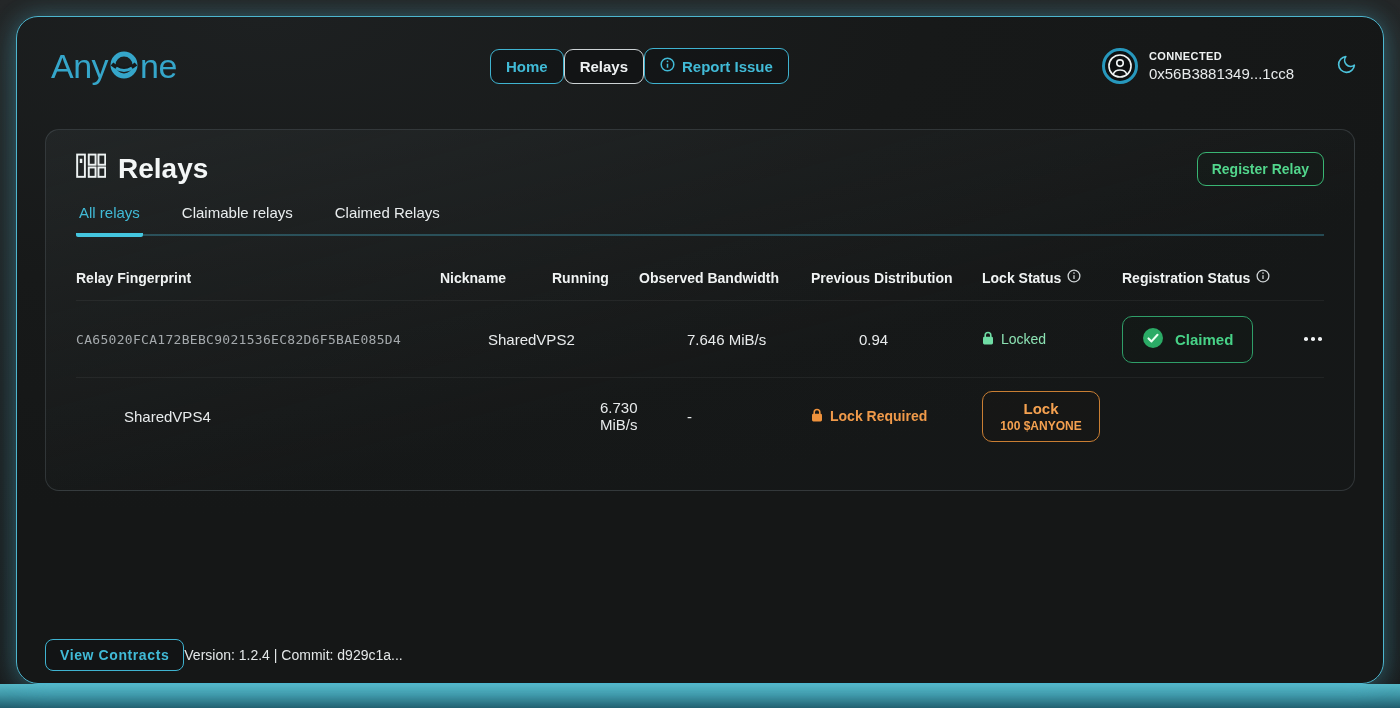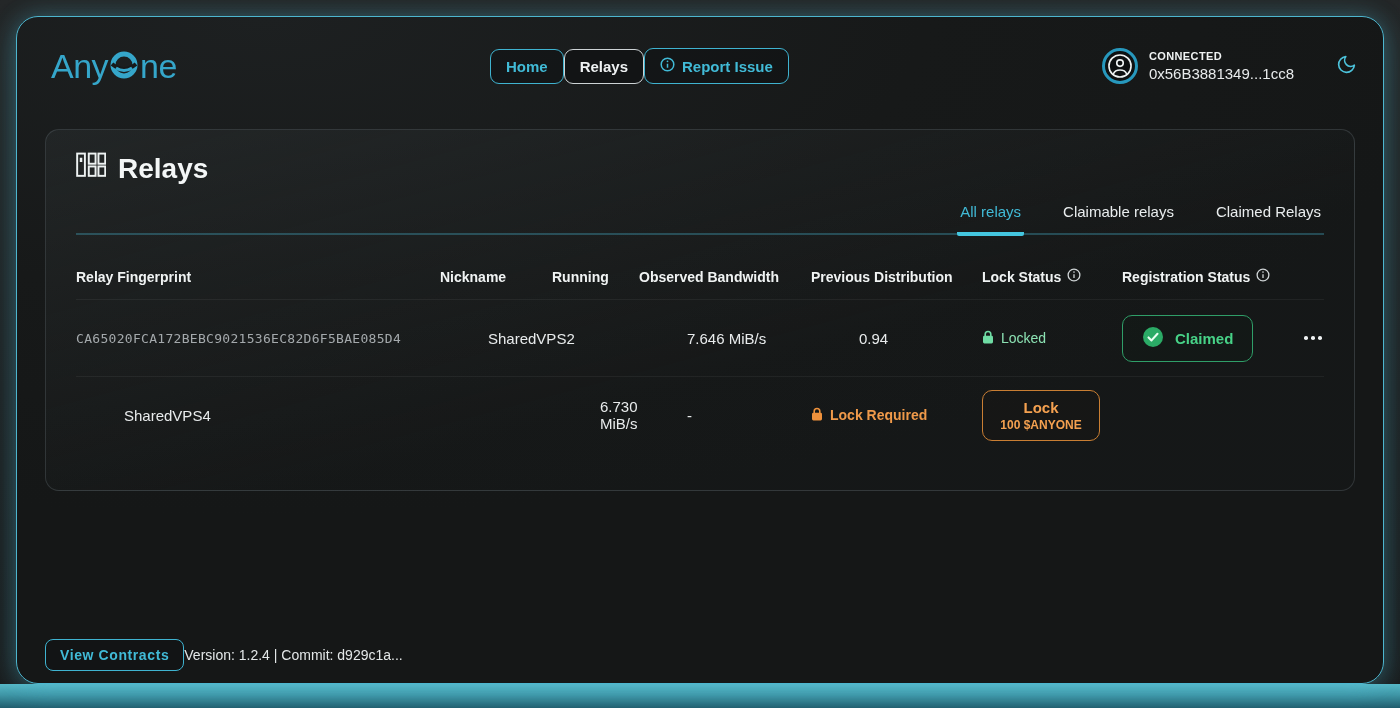--- a/index.html
+++ b/index.html
@@ -52,21 +52,21 @@
     border:1px solid rgba(82,92,96,.45);
     background: linear-gradient(165deg, rgba(44,49,50,.45) 0%, rgba(27,30,31,.15) 60%);
     padding:22px 30px 0 30px;
   }
   .card-head { display:flex; align-items:center; justify-content:space-between; }
   .card-title { display:flex; align-items:center; gap:12px; font-size:28px; font-weight:600; color:#f4f7f7; }
   .register-btn {
     font-size:14px; font-weight:700; color:#52d68c; border:1px solid #39b573;
     background:rgba(16,30,22,.25); padding:8px 14px; border-radius:9px; cursor:pointer;
   }
-  .tabs { display:flex; gap:36px; margin-top:18px; border-bottom:2px solid rgba(70,185,210,.32);justify-content:flex-end; }
+  .tabs { display:flex; gap:36px; margin-top:18px; border-bottom:2px solid rgba(70,185,210,.32); }
   .tab { font-size:15px; color:#e9edee; padding:0 3px 12px 3px; cursor:pointer; }
   .tab.active { color:#41bad6; border-bottom:4px solid #44c6df; margin-bottom:-3px; border-radius:2px; }
   
   .tgrid { display:grid; grid-template-columns: 364px 112px 87px 172px 171px 140px 180px 1fr; align-items:center; }
   .thead { height:64px; align-items:end; padding-bottom:14px; }
   .th { font-size:14px; font-weight:700; color:#f0f3f3; display:flex; align-items:center; gap:6px; }
   .trow { height:77px; border-top:1px solid rgba(255,255,255,.055); }
   .fingerprint { font-family:"DejaVu Sans Mono", monospace; font-size:13px; color:#a4a9ac; letter-spacing:.3px; }
   .cell { font-size:15px; color:#e8ebec;margin-left:48px; }
   .run-dot { width:15px; height:15px; border-radius:50%; background:#1ee573; margin-left:2px;
@@ -168,20 +168,21 @@
             <rect x="1.2" y="1.2" width="8" height="23"></rect>
             <line x1="5.2" y1="5.5" x2="5.2" y2="10" stroke-width="2.6"></line>
             <rect x="13.2" y="1.2" width="7" height="10.5"></rect>
             <rect x="13.2" y="14.5" width="7" height="9.7"></rect>
             <rect x="23.2" y="1.2" width="7" height="10.5"></rect>
             <rect x="23.2" y="14.5" width="7" height="9.7"></rect>
           </svg>
         </span>
         <span>Relays</span>
       </div>
+      <button class="register-btn">Register Relay</button>
     </div>
 
     <div class="tabs">
       <span class="tab active">All relays</span>
       <span class="tab">Claimable relays</span>
       <span class="tab">Claimed Relays</span>
     </div>
 
     <div class="tgrid thead">
       <span class="th">Relay Fingerprint</span>

